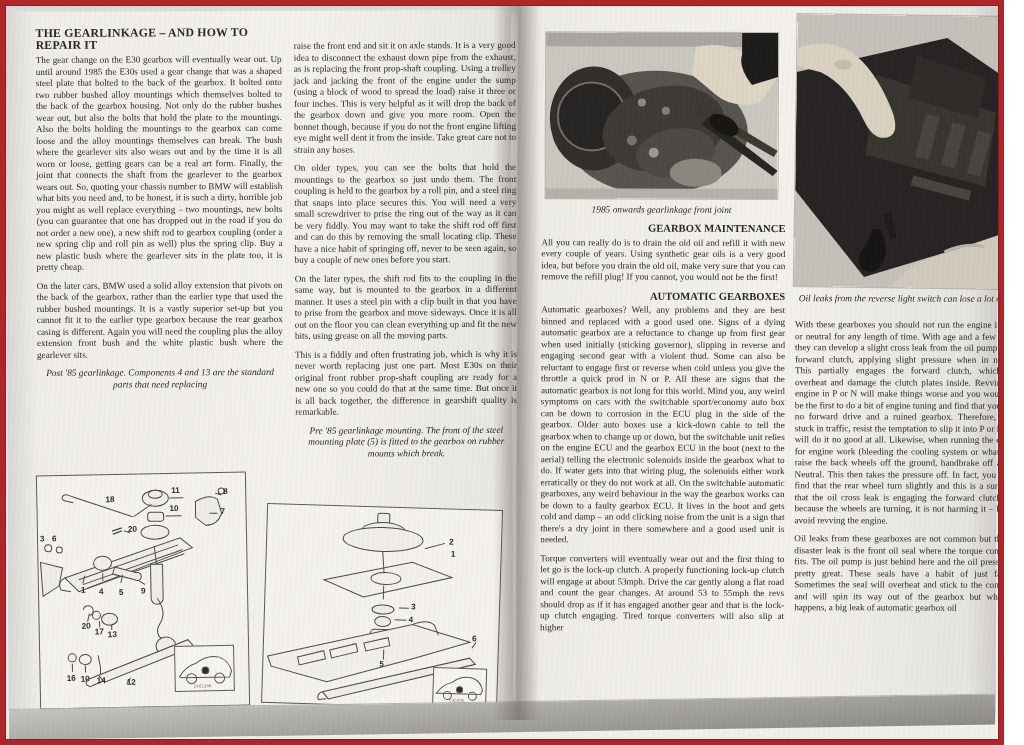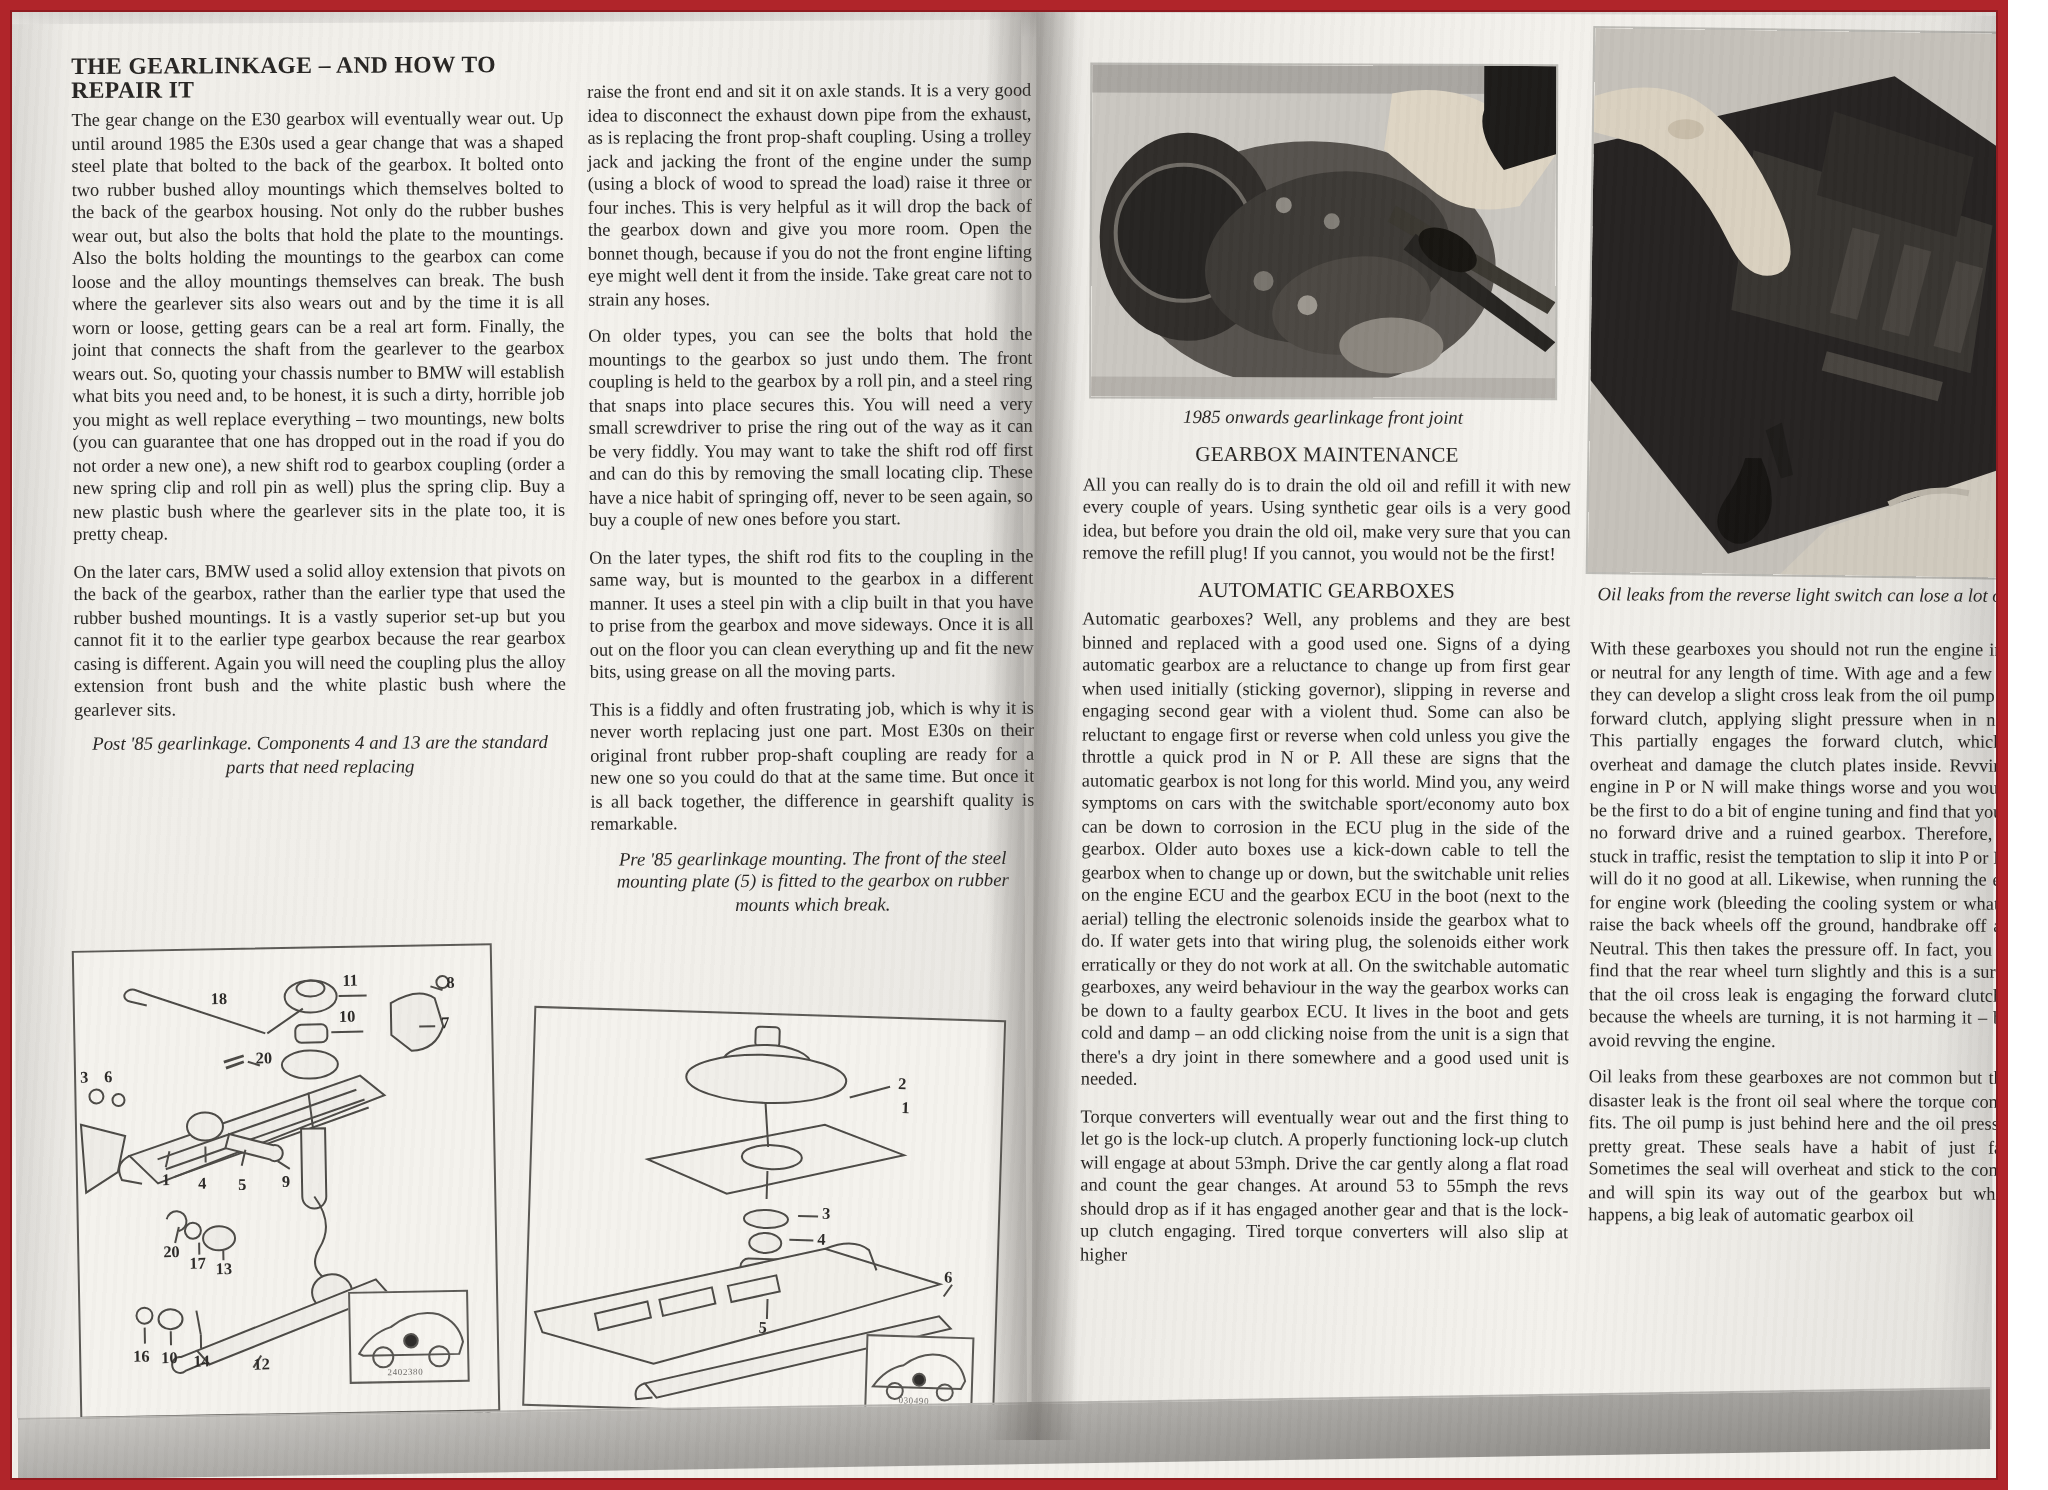--- a/index.html
+++ b/index.html
@@ -26,26 +26,26 @@
   #page-edges{position:absolute;left:4px;right:4px;bottom:0px;height:30px;z-index:4;
     background:linear-gradient(177deg,#c6c4c0 0,#a3a19d 55%,#8b8985 100%);
     transform:skewY(-0.9deg);transform-origin:left bottom;border-top:1px solid #b5b3af;}
   #grain{position:absolute;inset:0;z-index:40;pointer-events:none;opacity:.5;
     background:repeating-linear-gradient(93deg,rgba(120,115,110,0.05) 0 2px,rgba(255,255,255,0.04) 2px 5px);}
 
   .col{position:absolute;text-align:justify;}
   .body-text{font-size:9.2px;line-height:11.5px;}
   .body-text p{margin:0 0 7px 0;}
   h1.section{font-size:11.8px;font-weight:bold;letter-spacing:.2px;margin:0 0 4px 0;text-align:left;}
-  h2.sub{font-size:10.6px;font-weight:normal;margin:6px 0 3px 0;text-align:center;}
+  h2.sub{font-size:10.6px;font-weight:bold;margin:6px 0 3px 0;text-align:right;}
   .caption{font-style:italic;font-size:9.4px;line-height:11.5px;text-align:center;margin:2px 0 4px 0;}
   .pagenum{position:absolute;font-size:10.5px;z-index:6;}
 
   .figure-box{position:absolute;border:1px solid #5a5854;background:#f4f2ed;z-index:3;}
-  .diag-label{position:absolute;font-family:Liberation Serif, serif;
+  .diag-label{position:absolute;font-family:Liberation Sans, sans-serif;
     font-size:8.2px;font-weight:bold;color:#2a2826;z-index:4;}
   .inset{position:absolute;border:1px solid #5a5854;background:#f6f4ef;}
   .inset-code{position:absolute;font-size:4.5px;color:#6b6966;letter-spacing:.3px;}
   .photo{position:absolute;z-index:3;box-shadow:0 0 0 1px rgba(90,88,84,.35);}
   svg{display:block;}
 </style>
 </head>
 <body>
 
 <div id="stage">

